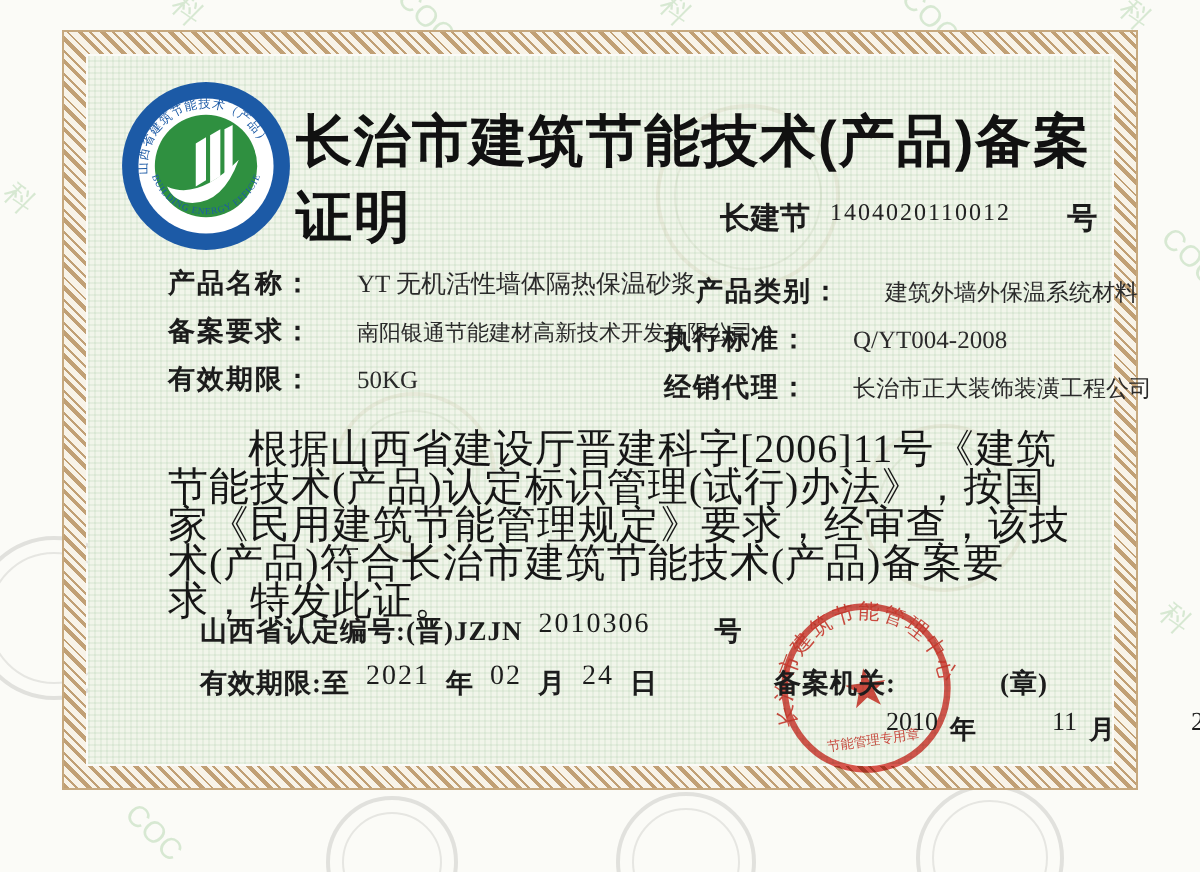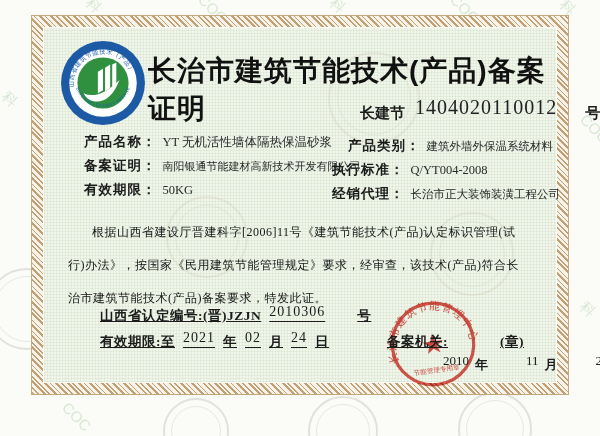--- a/index.html
+++ b/index.html
@@ -54,37 +54,37 @@
     position:absolute;left:148px;top:52px;width:416px;
     font-family:"Liberation Sans","DejaVu Sans",sans-serif;
     font-weight:bold;font-size:28px;letter-spacing:1px;
     text-align:left;color:#111;
   }
   .cert-no{
     position:absolute;left:360px;top:100px;width:210px;
     font-size:15px;font-weight:bold;white-space:nowrap;
   }
   .cert-no .num{
-    font-weight:normal;font-size:20px;position:relative;top:-4px;
+    font-weight:normal;font-size:12px;position:relative;top:-4px;
     letter-spacing:1px;padding:0 10px;color:#222;
   }
   .cert-no .suffix{padding-left:18px;}
   
   .field{position:absolute;white-space:nowrap;font-size:12.5px;}
   .field .lbl{font-weight:bold;font-size:13.5px;letter-spacing:1px;}
-  .field .val{padding-left:6px;color:#2a2a2a;}
+  .field .val{padding-left:6px;color:#2a2a2a;margin-left:16px;}
   .val-small{font-size:11px;}
   
   .body-par{
-    position:absolute;left:68px;top:216px;width:456px;
-    font-size:12px;line-height:33px;color:#161616;
+    position:absolute;left:84px;top:216px;width:456px;
+    font-size:20px;line-height:19px;color:#161616;
     text-indent:2em;letter-spacing:.5px;
   }
   
-  .foot-line{position:absolute;white-space:nowrap;font-size:13.5px;font-weight:bold;letter-spacing:.5px;text-decoration:underline;}
+  .foot-line{position:absolute;white-space:nowrap;font-size:13.5px;font-weight:bold;letter-spacing:.5px;}
   .foot-line .num{
     font-weight:normal;font-size:14px;position:relative;top:-4px;
     padding:0 8px;letter-spacing:1px;
   }
   .foot-line .unit{font-weight:bold;}
   .date-line{position:absolute;font-size:13px;font-weight:bold;white-space:nowrap;z-index:3;}
   .date-line .num{font-weight:normal;position:relative;top:-4px;padding:0 6px;margin-left:32px;}
   .seal-wrap{
     position:absolute;left:377px;top:288px;width:112px;height:112px;
     transform:rotate(-8deg);mix-blend-mode:multiply;z-index:2;
@@ -140,21 +140,21 @@
 <div class="title">长治市建筑节能技术(产品)备案证明</div>
 
 <div class="cert-no">
   <span>长建节</span><span class="num">1404020110012</span><span class="suffix">号</span>
 </div>
 
 <div class="field" style="left:84px;top:133px">
   <span class="lbl">产品名称：</span><span class="val">YT 无机活性墙体隔热保温砂浆</span>
 </div>
 <div class="field" style="left:84px;top:157px">
-  <span class="lbl">备案证明：</span><span class="val val-small">南阳银通节能建材高新技术开发有限公司</span>
+  <span class="lbl">备案要求：</span><span class="val val-small">南阳银通节能建材高新技术开发有限公司</span>
 </div>
 <div class="field" style="left:84px;top:181px">
   <span class="lbl">有效期限：</span><span class="val">50KG</span>
 </div>
 
 <div class="field" style="left:348px;top:137px">
   <span class="lbl">产品类别：</span><span class="val" style="font-size:11.5px">建筑外墙外保温系统材料</span>
 </div>
 <div class="field" style="left:332px;top:161px">
   <span class="lbl">执行标准：</span><span class="val">Q/YT004-2008</span>

